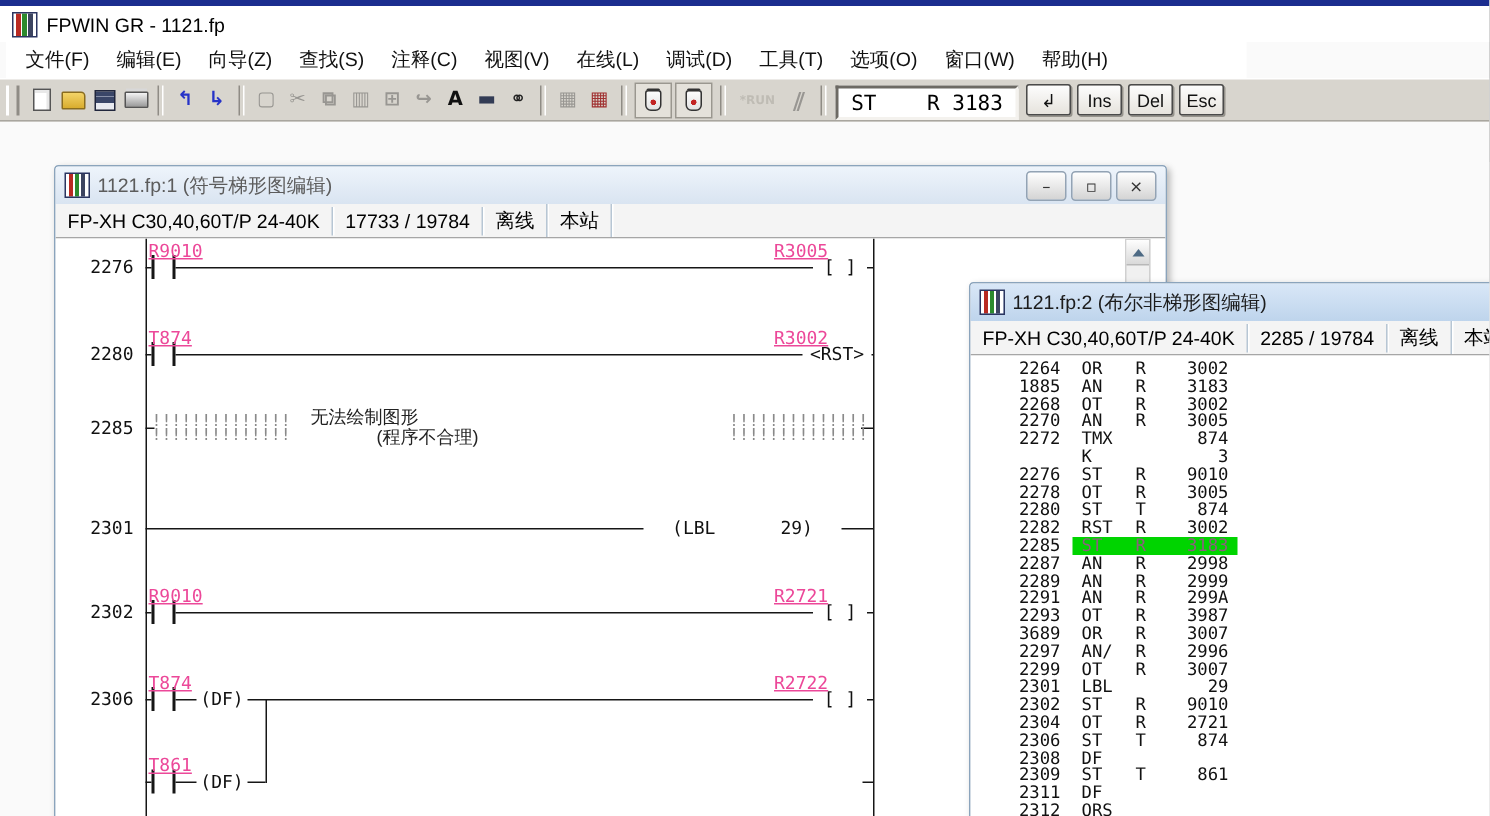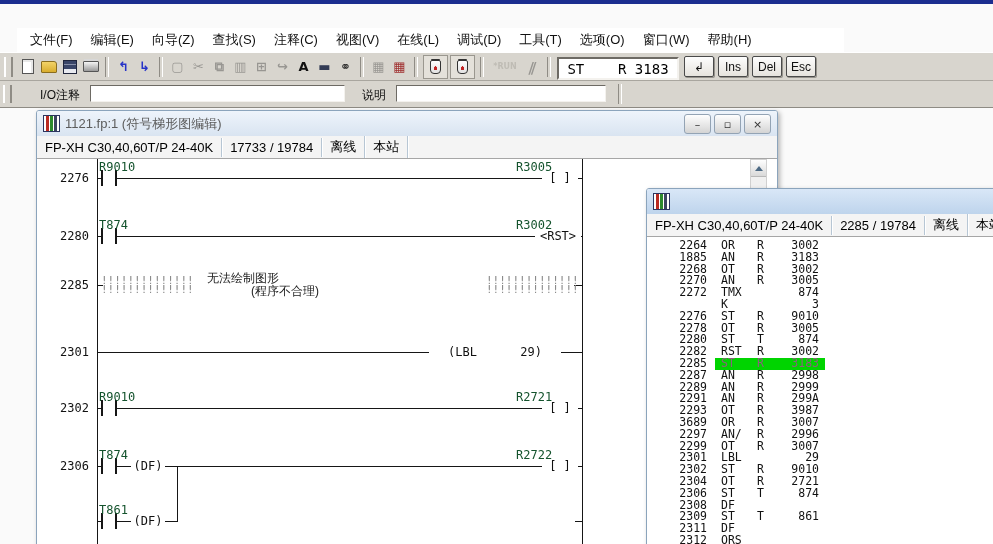--- a/index.html
+++ b/index.html
@@ -5,21 +5,21 @@
   html,body{margin:0;padding:0;}
   body{font-family:"Liberation Sans",sans-serif;background:#888;}
   .screen{position:relative;width:993px;height:544px;overflow:hidden;background:#fafafa;}
 
   
   .topstrip{position:absolute;left:0;top:0;width:993px;height:4px;background:#1b2d8f;}
   .apptitle{position:absolute;left:0;top:4px;width:993px;height:24px;background:#fff;display:flex;align-items:center;}
   .apptitle .txt{margin-left:6px;font-size:13px;color:#000;}
   .fpico{display:inline-block;width:15px;height:15px;margin-left:8px;border:1px solid #2b3560;
     background:linear-gradient(90deg,#fff 0 2px,#b92a22 2px 5px,#fff 5px 6px,#2d8a2d 6px 9px,#fff 9px 10px,#3c4460 10px 13px,#fff 13px 15px);}
-  .menubar{position:absolute;left:17px;top:28px;width:827px;height:24px;background:#fff;display:flex;align-items:flex-end;padding-left:4px;box-sizing:border-box;}
+  .menubar{position:absolute;left:4px;top:28px;width:827px;height:24px;background:#fff;display:flex;align-items:flex-end;padding-left:4px;box-sizing:border-box;}
   .mitem{padding:3px 9px;font-size:13px;color:#111;cursor:default;}
 
   
   .toolbar{position:absolute;left:0;top:52px;width:993px;height:29px;background:#d8d5ce;border-top:1px solid #fff;border-bottom:1px solid #a9a69f;box-sizing:border-box;display:flex;align-items:center;padding-left:3px;}
   .tgrip{width:5px;height:20px;margin:0 4px 0 1px;border-left:2px solid #fff;border-right:2px solid #8f8c85;}
   .tsep{width:2px;height:20px;margin:0 4px;border-left:1px solid #8f8c85;border-right:1px solid #fff;}
   .tbtn{width:21px;height:22px;display:inline-flex;align-items:center;justify-content:center;font-family:"DejaVu Sans",sans-serif;font-size:13px;font-weight:bold;color:#3a3a3a;cursor:default;}
   .tbtn.dis{opacity:.4;}
   .tbtn.wide{width:34px;font-weight:bold;color:#9a978f;}
   .tbtn.outlined{border:1px solid #9a978f;background:#e4e1da;width:23px;margin:0 1px;}
@@ -54,21 +54,21 @@
   .wbtns{position:absolute;right:6px;top:3px;display:flex;gap:3px;}
   .wbtn{width:25px;height:18px;background:linear-gradient(#fefefe,#d4d4d4);border:1px solid #93a3b4;border-radius:3px;display:inline-flex;align-items:center;justify-content:center;font-size:11px;color:#333;font-family:"DejaVu Sans",sans-serif;}
   .wstatus{height:22px;background:#f4f4f4;border-bottom:1px solid #a6a6a6;display:flex;align-items:center;font-size:13px;color:#000;}
   .wstatus span{padding:2px 8px;border-right:1px solid #b7c6d4;box-shadow:1px 0 0 #fff;white-space:nowrap;}
   .wcontent{position:relative;background:#fff;overflow:hidden;}
 
   
   .hline{position:absolute;height:1px;background:#161616;}
   .vline{position:absolute;width:1px;background:#161616;}
   .rnum{position:absolute;left:0;width:52px;text-align:right;font-family:"DejaVu Sans Mono",monospace;font-size:12px;color:#111;}
-  .devlbl{position:absolute;font-family:"DejaVu Sans Mono",monospace;font-size:12px;color:#14532d;white-space:pre;}
+  .devlbl{position:absolute;font-family:"DejaVu Sans Mono",monospace;font-size:12px;color:#ec4899;white-space:pre;text-decoration:underline;}
   .devlbl.right{width:62px;text-align:left;}
   .contact{position:absolute;width:12px;height:16px;border-left:2px solid #161616;border-right:2px solid #161616;background:#fff;}
   .patch{position:absolute;background:#fff;font-family:"DejaVu Sans Mono",monospace;font-size:12px;color:#111;text-align:center;white-space:pre;height:14px;line-height:14px;}
   .marks{position:absolute;font-family:"DejaVu Sans Mono",monospace;font-size:11px;line-height:9px;color:#8a8a8a;white-space:pre;}
   .errt{position:absolute;font-size:12px;color:#222;white-space:nowrap;}
   .scroll{position:absolute;right:10px;top:0;width:17px;height:100%;background:#f0f0f0;border:1px solid #d0d0d0;box-sizing:border-box;}
   .scroll .up{height:16px;background:linear-gradient(#fefefe,#d9d9d9);border-bottom:1px solid #b8b8b8;display:flex;align-items:center;justify-content:center;}
   .scroll .up::before{content:"";width:0;height:0;border-left:4px solid transparent;border-right:4px solid transparent;border-bottom:5px solid #4d6a84;}
 
   
@@ -81,20 +81,24 @@
   .it{display:inline-block;width:22px;}
   .in{display:inline-block;width:40px;text-align:right;}
 </style>
 </head>
 <body>
 
 <div class="screen" data-name="fpwin-gr-application">
 
   <div class="topstrip" data-name="window-border-strip"></div>
 
+  <div class="apptitle" data-name="application-titlebar">
+    <span class="fpico" data-name="app-icon"></span>
+    <span class="txt" data-name="app-title">FPWIN GR - 1121.fp</span>
+  </div>
 
   <div class="menubar" data-name="menu-bar">
 
       <span class="mitem" data-name="menu-item-file">文件(F)</span>
 
       <span class="mitem" data-name="menu-item-edit">编辑(E)</span>
 
       <span class="mitem" data-name="menu-item-wizard">向导(Z)</span>
 
       <span class="mitem" data-name="menu-item-search">查找(S)</span>
@@ -184,28 +188,20 @@
 
         <span class="key" data-name="ins-key-button">Ins</span>
 
         <span class="key" data-name="del-key-button">Del</span>
 
         <span class="key" data-name="esc-key-button">Esc</span>
 
     </div>
   </div>
 
-  <div class="iobar" data-name="io-comment-bar">
-    <span class="grip" data-name="toolbar-grip"></span>
-    <span class="iolabel" style="left:40px" data-name="io-comment-label">I/O注释</span>
-    <input class="ioinput" style="left: 90px; width: 255px;" data-name="io-comment-input" value="">
-    <span class="iolabel" style="left:362px" data-name="description-label">说明</span>
-    <input class="ioinput" style="left: 396px; width: 210px;" data-name="description-input" value="">
-    <span class="iodiv" data-name="bar-divider"></span>
-  </div>
 
   <div class="mdi" data-name="mdi-workspace">
 
     <div class="win" style="left:8px;top:2px;width:740px;height:434px;z-index:1" data-name="ladder-editor-window">
       <div class="wtitle inactive" data-name="ladder-window-titlebar">
         <span class="fpico" data-name="document-icon"></span>
         <span class="txt" data-name="ladder-window-title">1121.fp:1 (符号梯形图编辑)</span>
         <span class="wbtns" data-name="window-controls">
 
             <span class="wbtn" data-name="minimize-button">–</span>
@@ -278,20 +274,21 @@
 
         <div class="scroll" data-name="vertical-scrollbar">
           <div class="up" data-name="scroll-up-arrow-icon"></div>
         </div>
       </div>
     </div>
 
     <div class="win" style="left:618px;top:80px;width:420px;height:360px;z-index:2" data-name="boolean-editor-window">
       <div class="wtitle active" data-name="boolean-window-titlebar">
         <span class="fpico" data-name="document-icon"></span>
+        <span class="txt" data-name="boolean-window-title">1121.fp:2 (布尔非梯形图编辑)</span>
         <span class="wbtns" style="right:auto;left:350px" data-name="window-controls">
 
             <span class="wbtn" data-name="minimize-button">–</span>
 
         </span>
       </div>
       <div class="wstatus" data-name="boolean-window-statusbar">
         <span data-name="plc-type-status">FP-XH C30,40,60T/P 24-40K</span>
         <span data-name="step-counter-status">2285 / 19784</span>
         <span data-name="offline-mode-status">离线</span>

